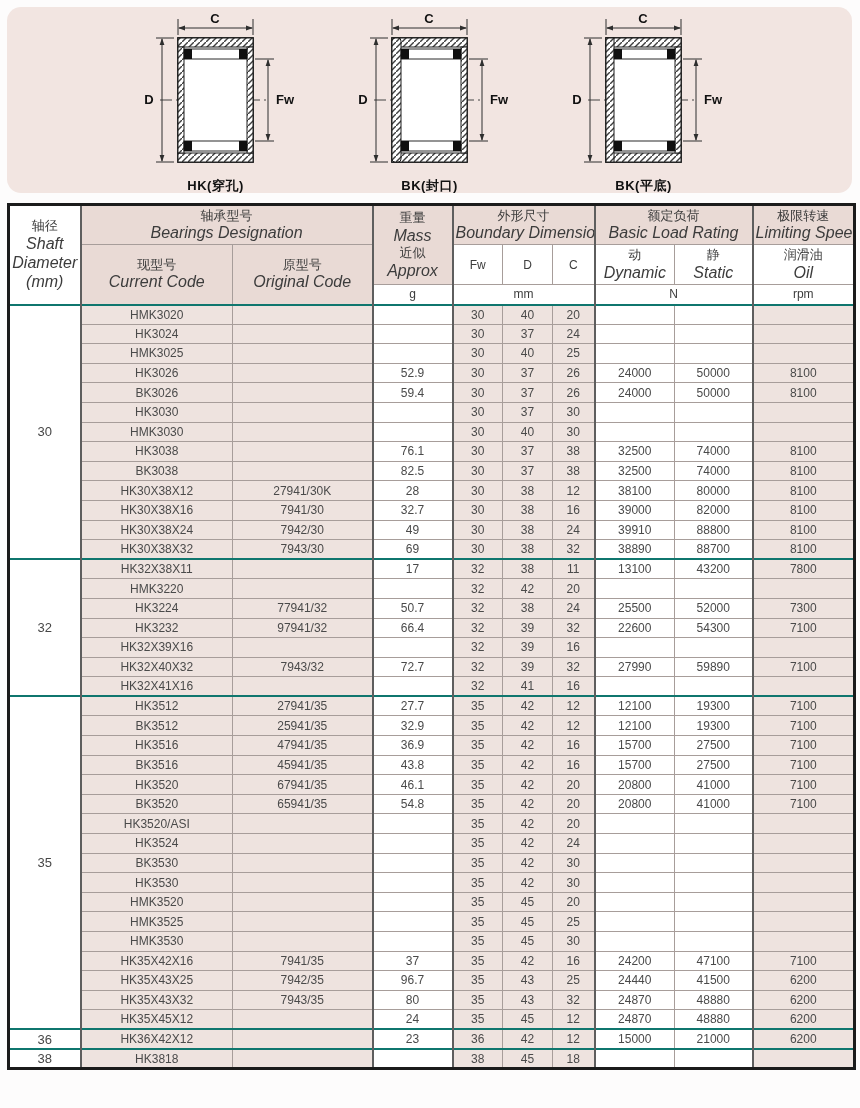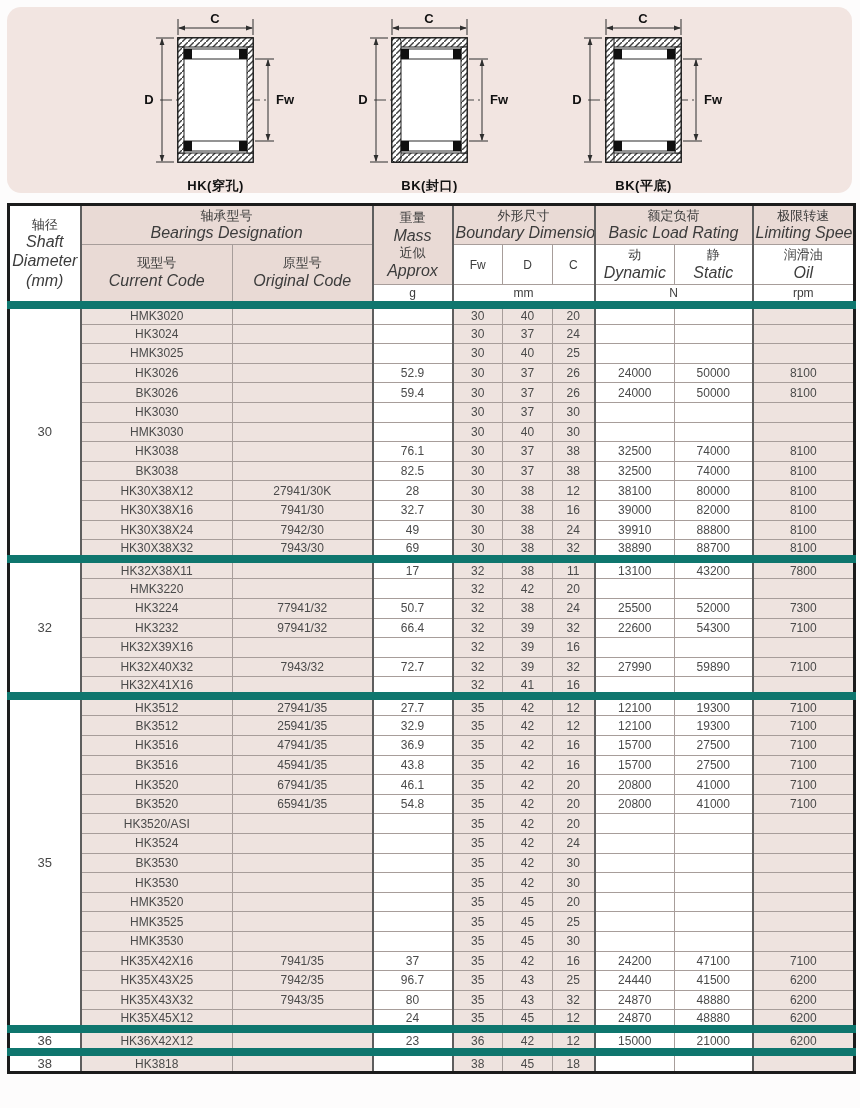--- a/index.html
+++ b/index.html
@@ -40,21 +40,21 @@
   .r2 th { height: 40px; }
   .r3 th { height: 20px; }
   .hpink { background: #e9dad5; }
   .spec td { height: 19.6px; background: #ffffff; }
   .spec td.tint { background: #eee3df; }
   .spec th { background: #ffffff; margin-top: 20px; }
   .spec th.hpink { background: #e9dad5; }
   
   .spec .sep  { border-left: 2px solid #5e5e5e; }
   .spec thead { border-bottom: 2px solid #4c4c4c; }
-  .spec tr.group-start td { border-top: 8px solid #0f766e; }
+  .spec tr.group-start td { border-top: 2px solid #0f766e; }
   .col-current-td { text-align: left; padding-left: 29px; }
   .col-shaft-td { font-size: 13px; color: #474747; }
 </style>
 </head>
 <body>
 
 <svg width="0" height="0" style="position:absolute">
   <defs>
     <pattern id="hatch" width="6" height="6" patternUnits="userSpaceOnUse">
       <rect width="6" height="6" fill="#ffffff"></rect>

